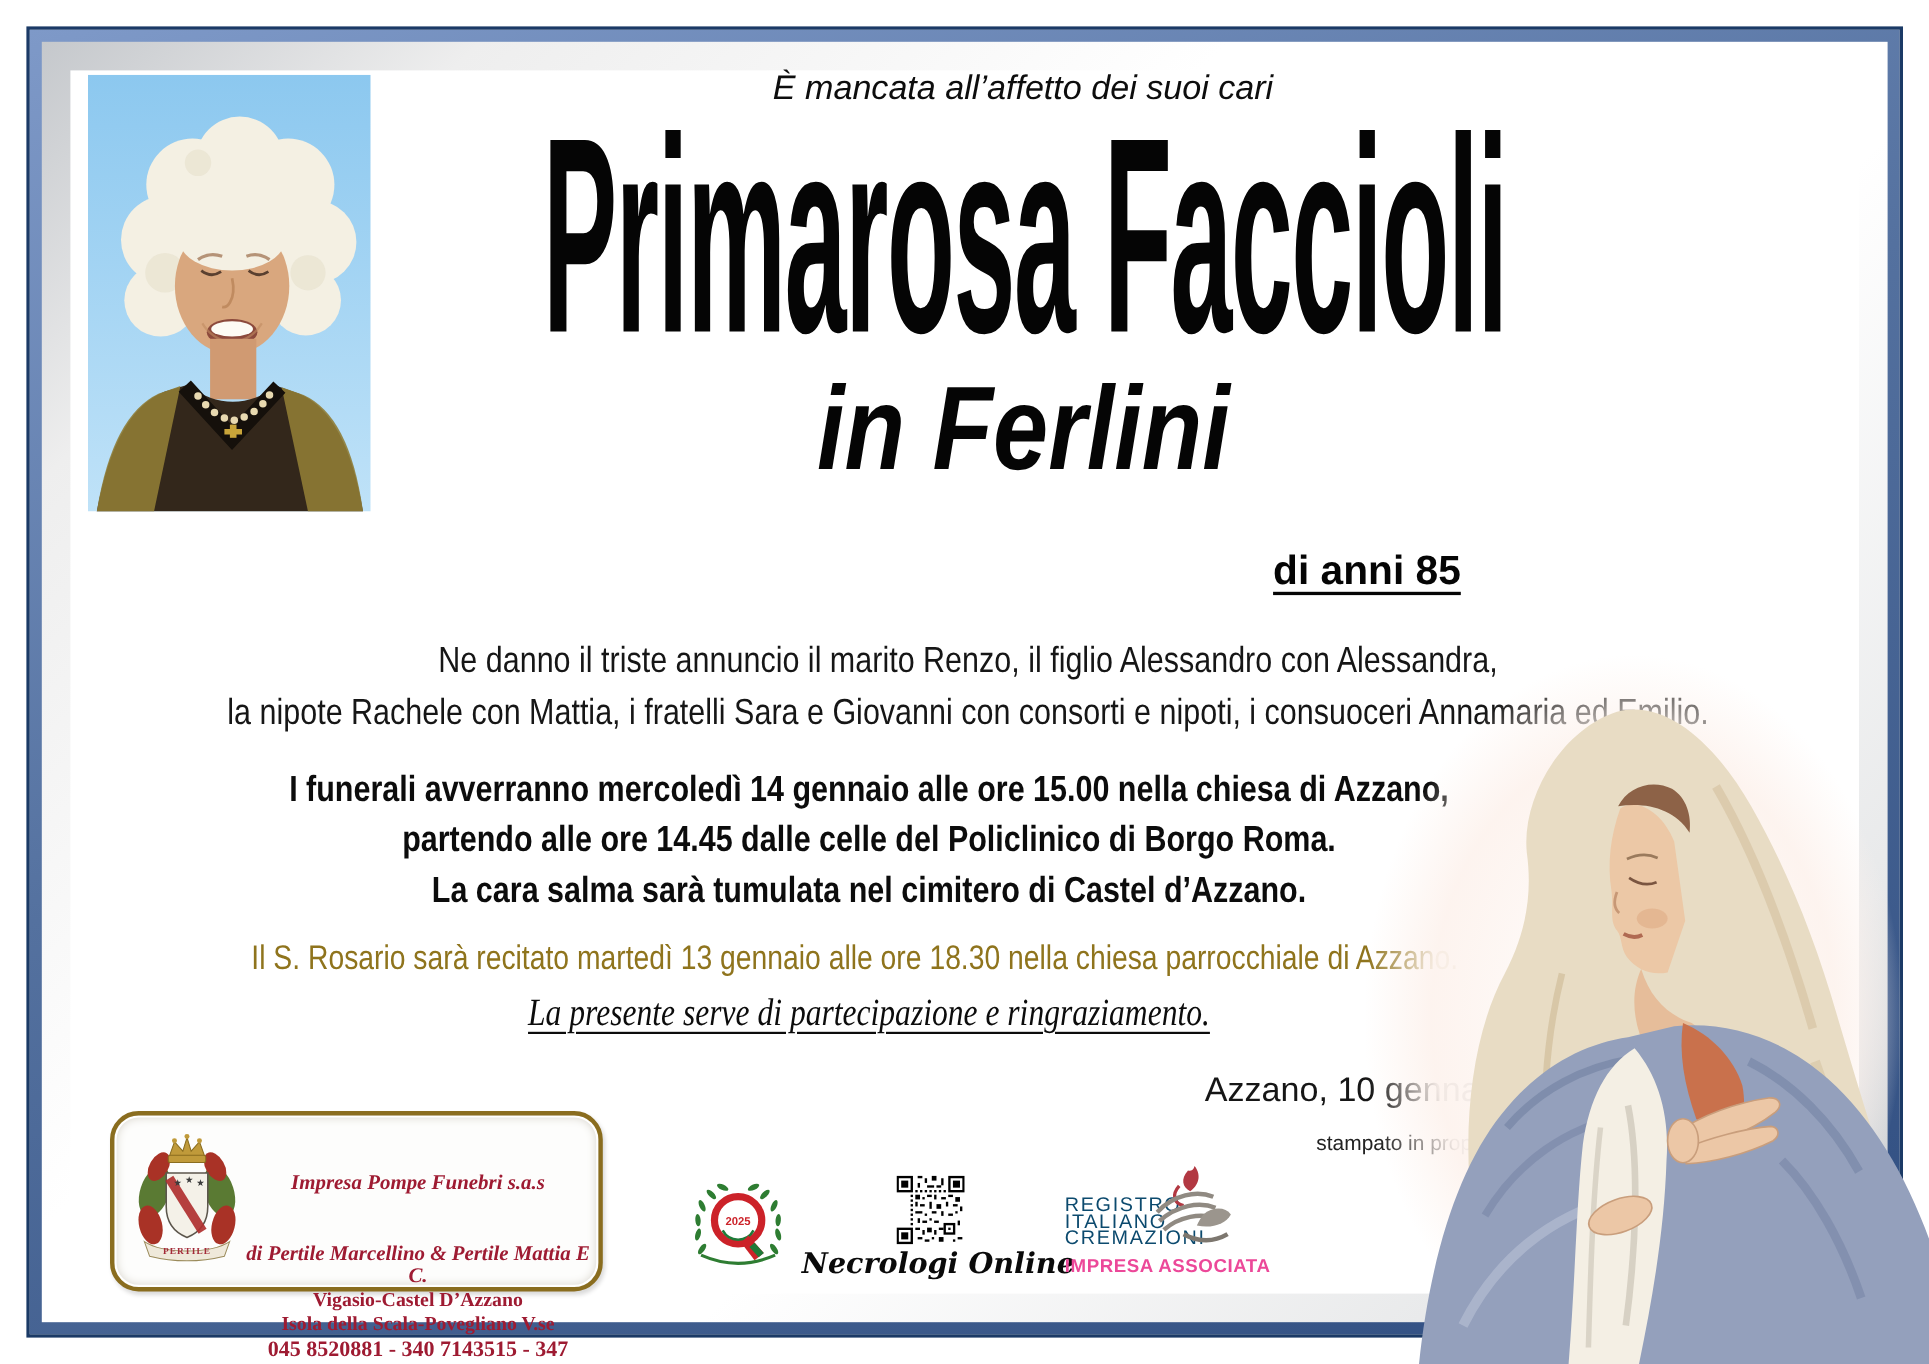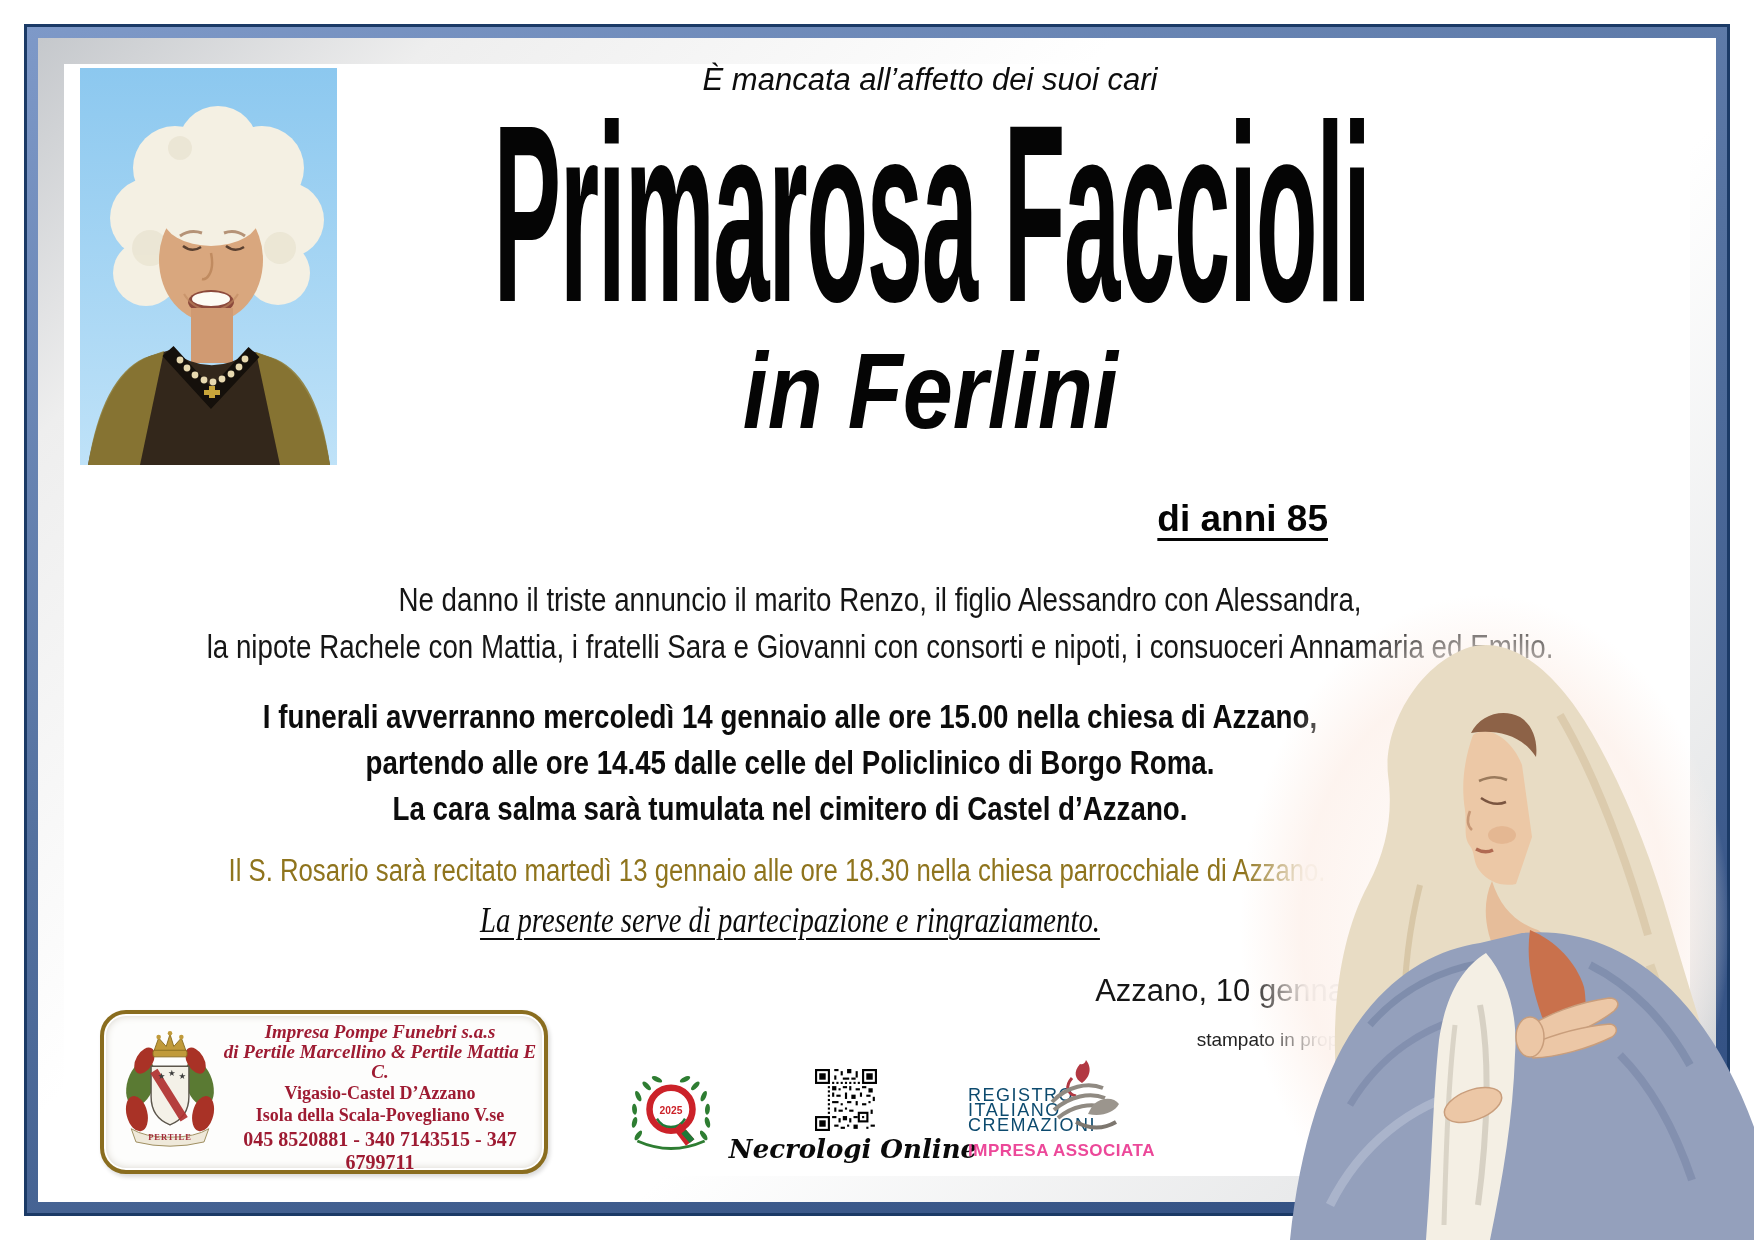--- a/index.html
+++ b/index.html
@@ -32,21 +32,21 @@
                 text-decoration-thickness:2px;text-underline-offset:6px;color:#0c0c0c;}
   .dateline{font-size:31px;color:#161616;}
   .printed{font-size:19px;color:#222;}
   
   .fh-box{position:absolute;left:100px;top:1010px;width:440px;height:156px;z-index:4;
           border:4px solid #8a6d1f;border-radius:26px;background:#fdfdfc;
           box-shadow:inset 0 0 0 2px #fff, inset 0 0 10px #c9c4b8, 2px 3px 4px rgba(0,0,0,.15);}
   .fh-text{position:absolute;left:118px;top:8px;right:6px;text-align:center;color:#9e1b32;
            font-family:"Liberation Serif",serif;}
   .fh-name{font-size:25px;font-weight:bold;letter-spacing:1px;}
-  .fh-l1,.fh-l2{font-size:19px;font-weight:bold;font-style:italic;line-height:20px;}
+  .fh-l1,.fh-l2{font-size:19px;font-weight:bold;font-style:italic;line-height:20px;margin-top:44px;}
   .fh-l3,.fh-l4{font-size:18px;font-weight:bold;line-height:22px;}
   .fh-ph{font-size:20px;font-weight:bold;margin-top:2px;}
   
   .necrologi{font-family:"DejaVu Serif",serif;font-style:italic;font-weight:bold;font-size:26px;color:#0a0a0a;margin-top:15px;}
   .ric-text{font-size:18px;letter-spacing:1.5px;line-height:15px;color:#0c4a6e;}
   .ric-badge{font-size:17px;font-weight:bold;letter-spacing:.5px;color:#ec4899;}
 </style>
 </head>
 <body>
 

